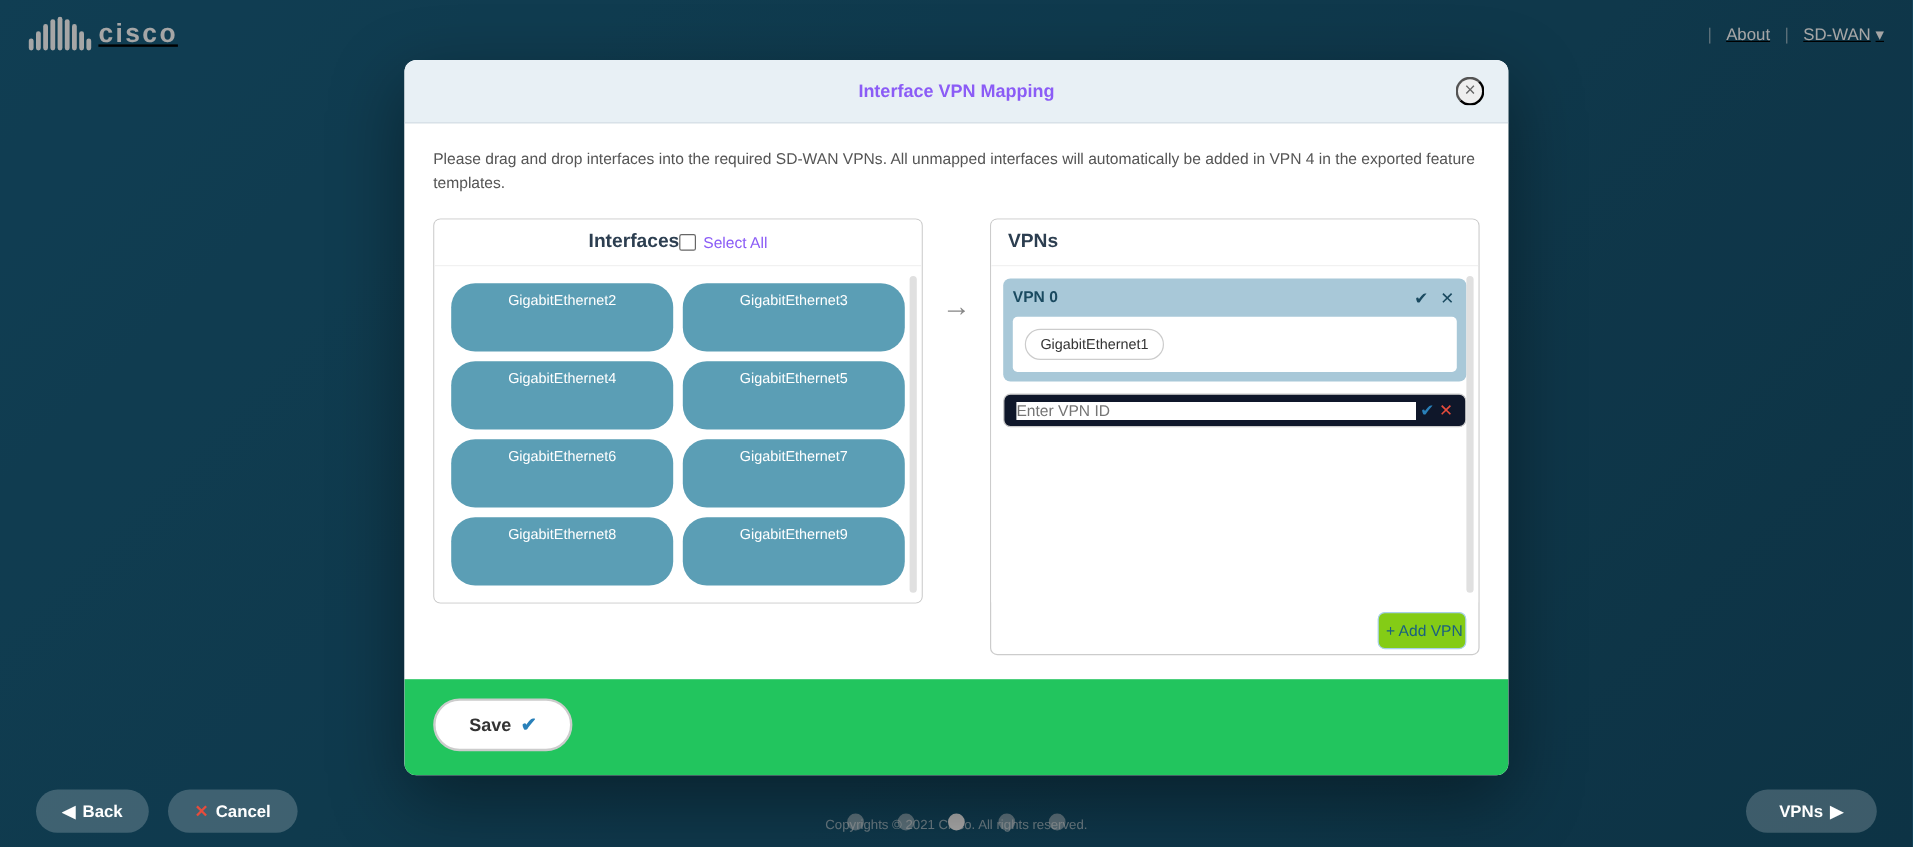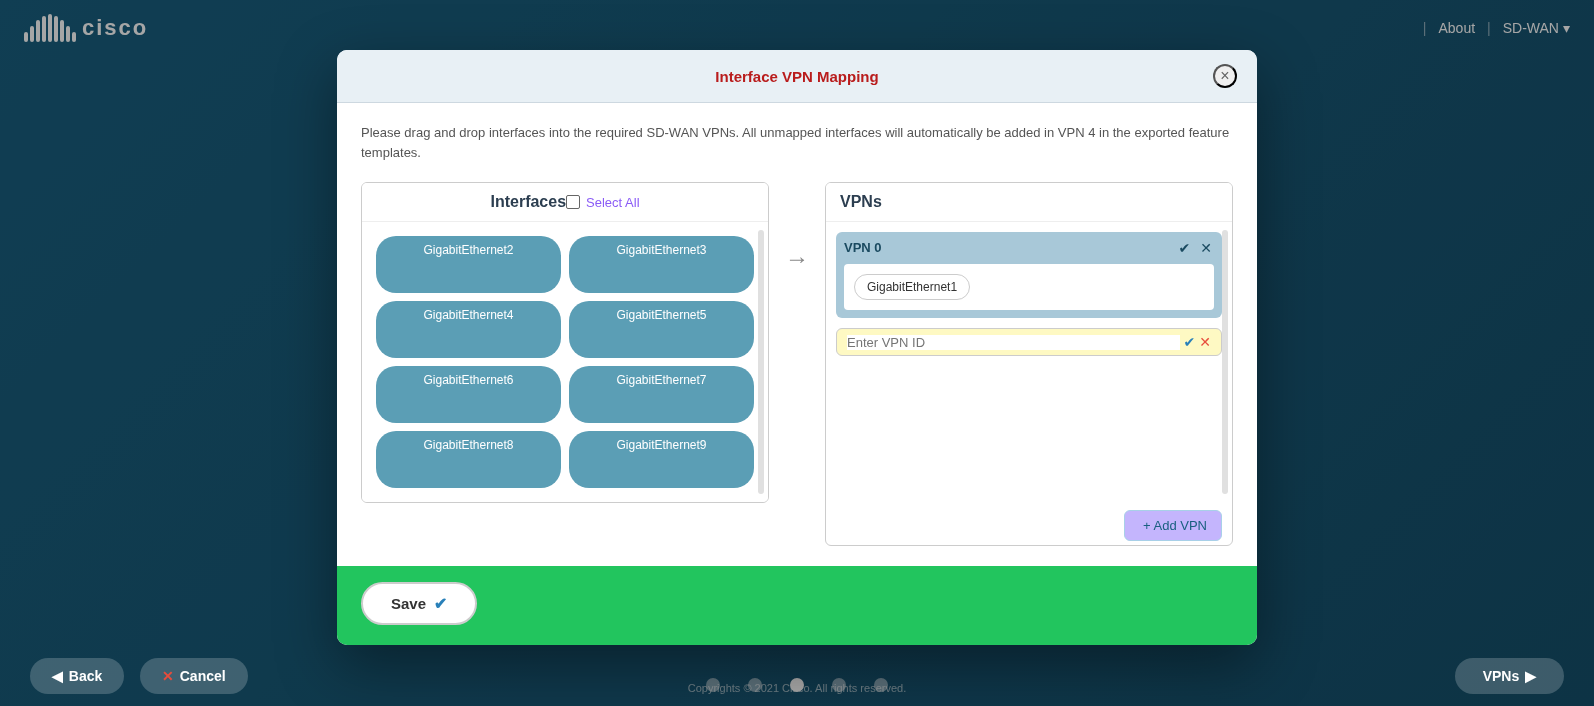--- a/index.html
+++ b/index.html
@@ -21,20 +21,21 @@
 
     
     .top-nav {
       position: absolute;
       top: 0; left: 0; right: 0;
       height: 56px;
       display: flex;
       align-items: center;
       padding: 0 24px;
       z-index: 1;
+      text-decoration: underline;
     }
     .cisco-logo {
       display: flex;
       align-items: center;
       gap: 6px;
     }
     .cisco-logo-bars {
       display: flex;
       align-items: flex-end;
       gap: 2px;
@@ -90,21 +91,21 @@
       background: #e8f0f5;
       padding: 14px 20px;
       display: flex;
       align-items: center;
       justify-content: space-between;
       border-bottom: 1px solid #cdd8e0;
     }
     .modal-title {
       font-size: 15px;
       font-weight: 600;
-      color: #b91c1c;
+      color: #8b5cf6;
       flex: 1;
       text-align: center;
     }
     .modal-close {
       color: #666;
       cursor: pointer;
       font-size: 16px;
       width: 24px;
       height: 24px;
       display: flex;
@@ -286,21 +287,21 @@
       color: #333;
       display: inline-block;
       margin: 2px;
     }
 
     .vpn-id-input-row {
       margin-top: 8px;
       display: flex;
       align-items: center;
       gap: 4px;
-      background: #fef9c3;
+      background: #0f172a;
       border: 1px solid #ccc;
       border-radius: 6px;
       padding: 5px 10px;
     }
     .vpn-id-input {
       flex: 1;
       border: none;
       outline: none;
       font-size: 13px;
       color: #aaa;
@@ -319,24 +320,24 @@
       cursor: pointer;
       font-size: 14px;
     }
 
     
     .add-vpn-area {
       padding: 8px 10px 4px;
       text-align: right;
     }
     .add-vpn-btn {
-      background: #c4b5fd;
+      background: #84cc16;
       border: 1px solid #a8d0e8;
       border-radius: 6px;
-      padding: 7px 14px;
+      padding: 7px 2px;
       font-size: 13px;
       color: #1a6080;
       cursor: pointer;
       display: inline-flex;
       align-items: center;
       gap: 4px;
     }
 
     
     .modal-footer {

